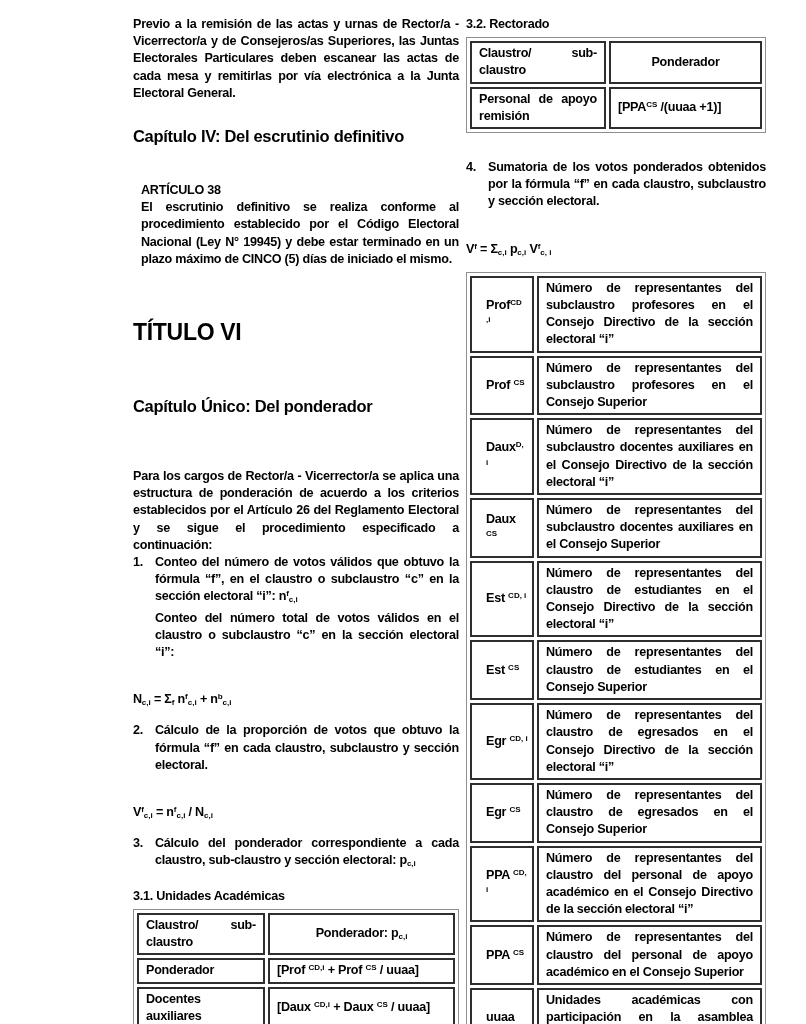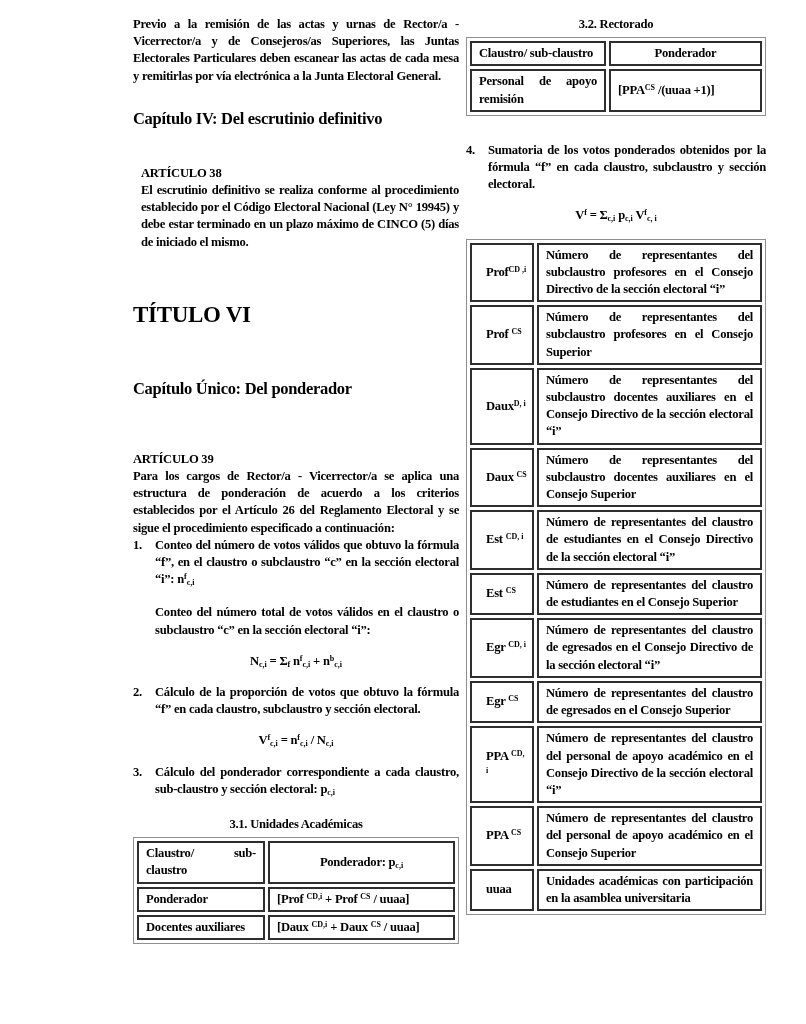--- a/index.html
+++ b/index.html
@@ -3,21 +3,21 @@
 <meta charset="utf-8">
 <style>
   * { margin: 0; padding: 0; box-sizing: border-box; }
   html, body { background: #ffffff; }
   .page {
     position: relative;
     width: 806px;
     height: 1024px;
     background: #ffffff;
     color: #000;
-    font-family: Liberation Serif, serif;
+    font-family: Liberation Sans, sans-serif;
     font-weight: 700;
     font-size: 12.6px;
     line-height: 17.2px;
     letter-spacing: -0.25px;
     overflow: hidden;
   }
   .col-left  { position: absolute; left: 133px; top: 16px; width: 326px; }
   .col-right { position: absolute; left: 466px; top: 16px; width: 300px; }
 
   p.just { text-align: justify; }
@@ -25,27 +25,27 @@
   .h-chapter { font-size: 16.5px; line-height: 20px; margin-top: 24px; letter-spacing: -0.3px; }
   .h-title   { font-size: 23px; line-height: 24px; margin-top: 52px; letter-spacing: -0.3px; }
   .h-art     { margin-top: 0; }
   .art-block-38 { margin-top: 36px; margin-left: 8px; }
   .art-block-39 { margin-top: 52px; }
   .h-cap-unico  { margin-top: 52px; }
 
   .li { display: flex; text-align: justify; }
   .li .num { flex: none; width: 22px; }
   .li .litext { flex: 1; }
-  .sub-par { margin-left: 22px; margin-top: 16px; text-align: justify; }
-
-  .formula { text-align: center; margin: 14px 0 14px 0; white-space: nowrap; }
+  .sub-par { margin-left: 22px; margin-top: 4px; text-align: justify; }
+
+  .formula { text-align: left; margin: 30px 0 14px 0; white-space: nowrap; }
   sup { font-size: 8px; letter-spacing: 0; vertical-align: 4px; line-height: 0; }
   sub { font-size: 8px; letter-spacing: 0; vertical-align: -2px; line-height: 0; }
 
-  .sec-label { margin-top: 18px; margin-bottom: 4px; text-align: center; }
+  .sec-label { margin-top: 18px; margin-bottom: 4px; }
 
   table.tbl {
     border-collapse: separate;
     border-spacing: 3px;
     border: 1px solid #8f8f8f;
     width: 100%;
   }
   table.tbl td {
     border: 2px solid #2e2e2e;
     padding: 2px 7px;
@@ -75,21 +75,20 @@
     <div class="art-block-38">
       <div class="h-art">ARTÍCULO 38</div>
       <p class="just">El escrutinio definitivo se realiza conforme al procedimiento establecido por el Código Electoral Nacional (Ley N° 19945) y debe estar terminado en un plazo máximo de CINCO (5) días de iniciado el mismo.</p>
     </div>
 
     <div class="h-title">TÍTULO VI</div>
 
     <div class="h-chapter h-cap-unico">Capítulo Único: Del ponderador</div>
 
     <div class="art-block-39">
-      <div class="h-art">ARTÍCULO 39</div>
       <p class="just">Para los cargos de Rector/a - Vicerrector/a se aplica una estructura de ponderación de acuerdo a los criterios establecidos por el Artículo 26 del Reglamento Electoral y se sigue el procedimiento especificado a continuación:</p>
 
       <div class="li">
         <span class="num">1.</span>
         <div class="litext">Conteo del número de votos válidos que obtuvo la fórmula “f”, en el claustro o subclaustro “c” en la sección electoral “i”: n<sup>f</sup><sub>c,i</sub></div>
       </div>
 
       <p class="sub-par">Conteo del número total de votos válidos en el claustro o subclaustro “c” en la sección electoral “i”:</p>
 
       <div class="formula">N<sub>c,i</sub> = Σ<sub>f</sub> n<sup>f</sup><sub>c,i</sub> + n<sup>b</sup><sub>c,i</sub></div>

